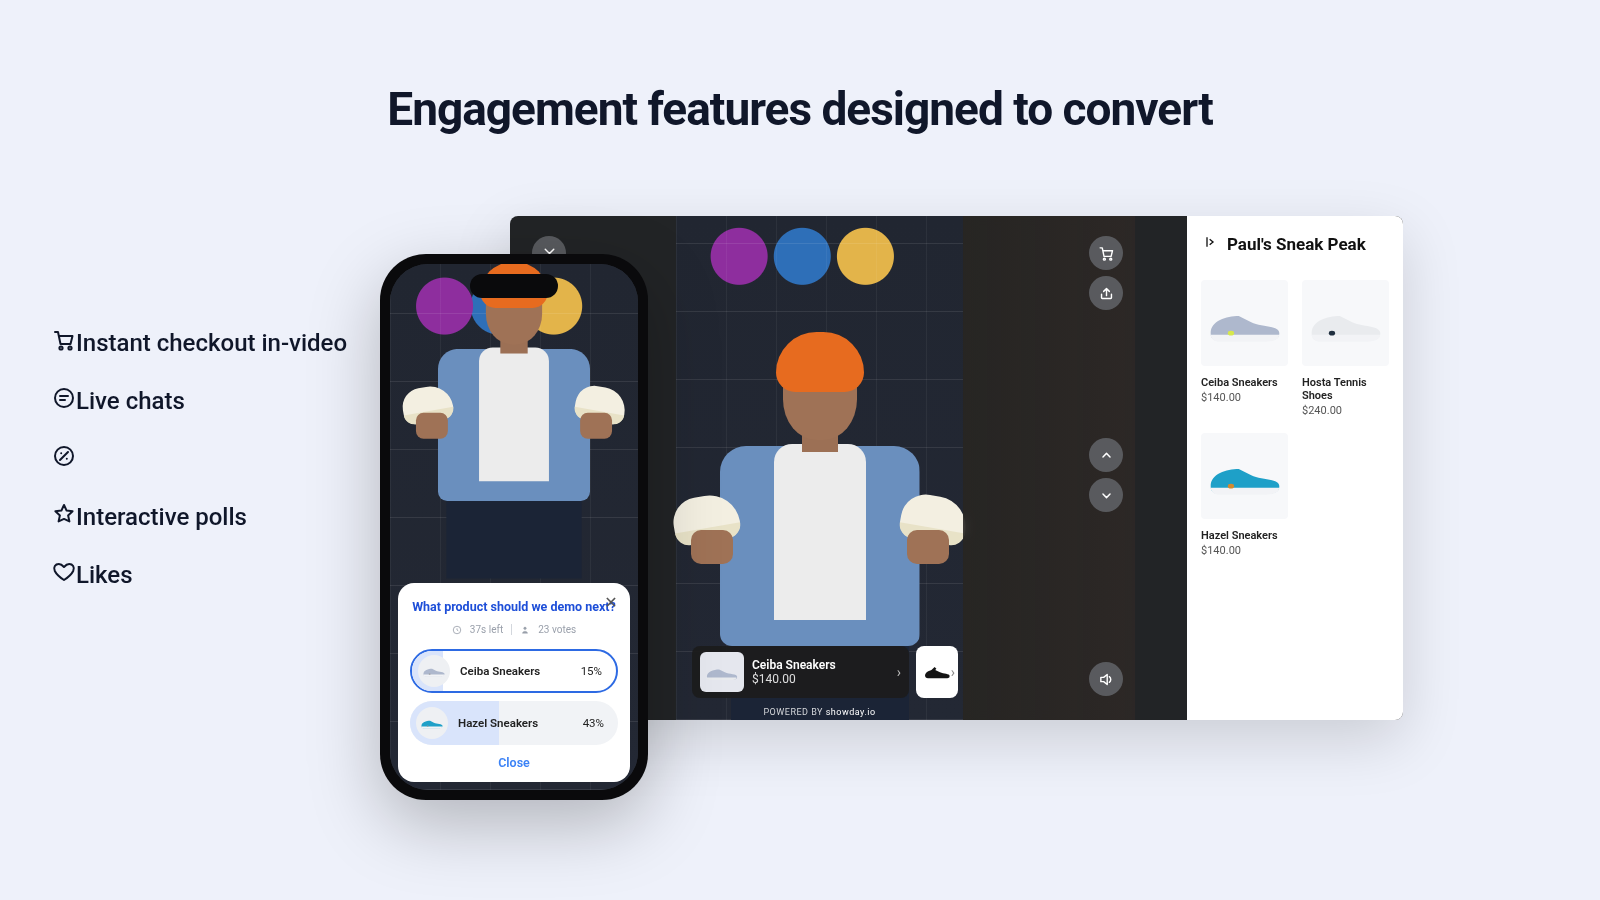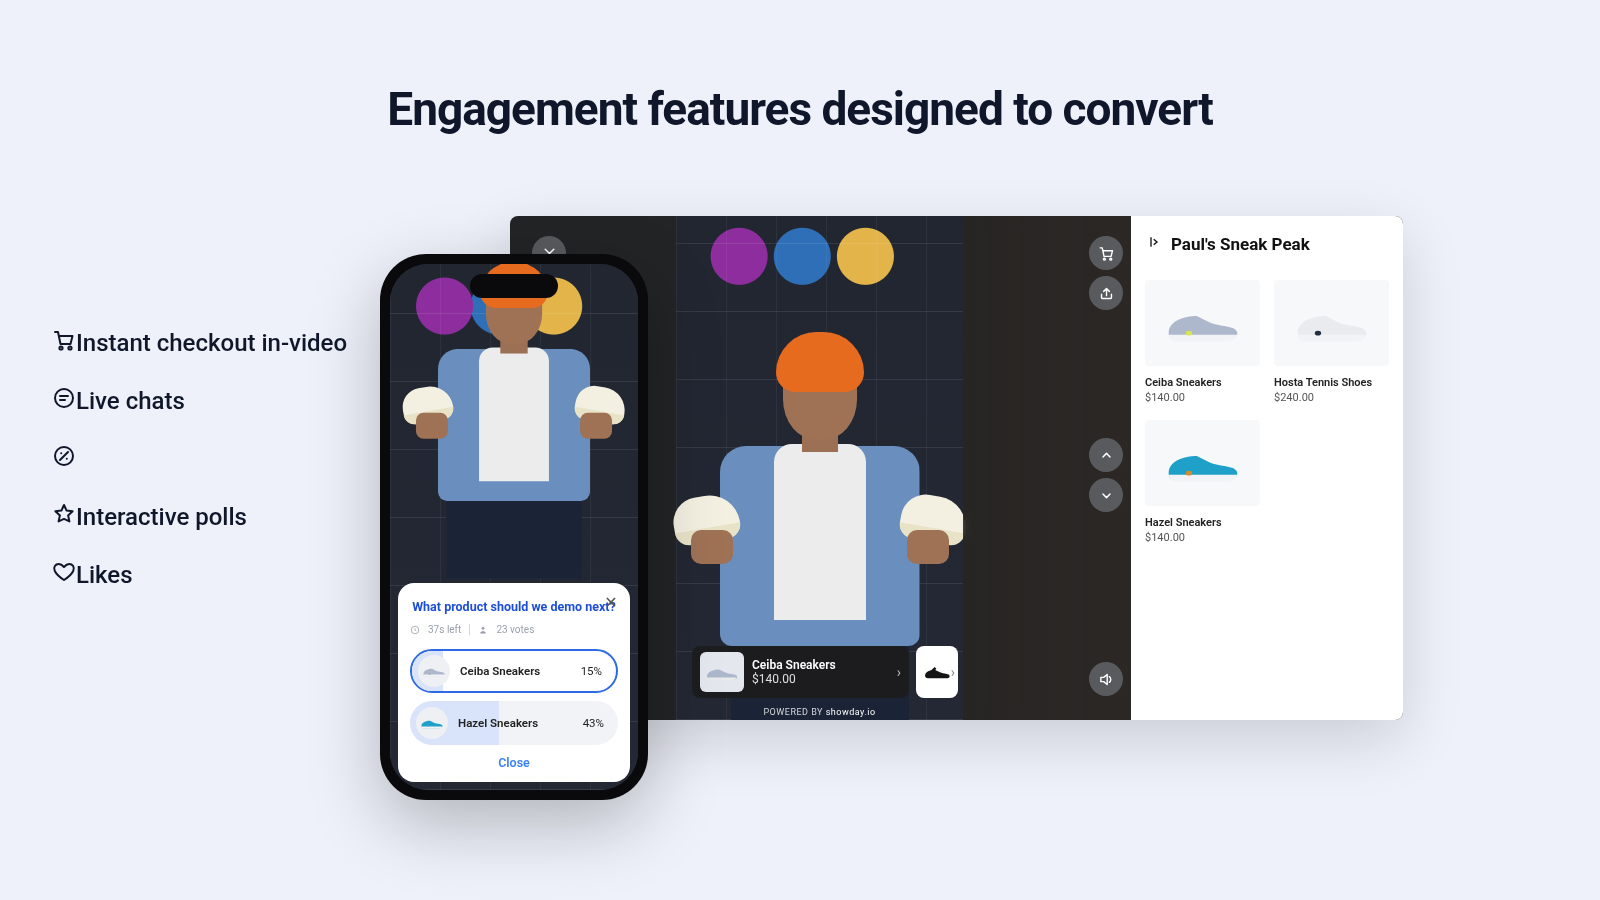--- a/index.html
+++ b/index.html
@@ -46,21 +46,21 @@
 
 .prod-card{position:absolute;left:182px;bottom:22px;height:52px;width:217px;background:rgba(28,28,28,.92);border-radius:8px;display:flex;align-items:center;color:#fff;font-size:12px}
 .prod-card .thumb{width:44px;height:40px;margin:0 8px;background:#e5e7ee;border-radius:6px;display:flex;align-items:center;justify-content:center}
 .prod-card .chev{margin-left:auto;margin-right:8px;color:#bbb;font-size:14px}
 .prod-card2{position:absolute;left:406px;bottom:22px;height:52px;width:42px;background:#fff;border-radius:8px;display:flex;align-items:center;justify-content:center}
 .prod-card2 .chev{position:absolute;right:3px;color:#888;font-size:14px}
 .powered-by{position:absolute;left:166px;width:287px;bottom:3px;text-align:center;color:#d4d6da;font-size:9px;letter-spacing:.5px}
 .powered-by b{font-weight:400;color:#fff}
 
 
-.rpanel{position:absolute;right:0;top:0;bottom:0;width:272px;background:#fff;padding:18px 14px}
+.rpanel{position:absolute;right:0;top:0;bottom:0;width:216px;background:#fff;padding:18px 14px}
 .rpanel-head{display:flex;align-items:center;gap:10px;font-weight:700;font-size:17px;color:#111;margin-bottom:26px}
 .rpanel-head svg{width:16px;height:16px;stroke:#111;stroke-width:2;fill:none}
 .grid{display:grid;grid-template-columns:1fr 1fr;gap:16px 14px}
 .prod{display:flex;flex-direction:column}
 .prod-img{width:100%;height:86px;background:#f7f8fa;border-radius:4px;display:flex;align-items:center;justify-content:center;margin-bottom:10px}
 .prod-name{font-size:11px;font-weight:600;color:#222}
 .prod-price{font-size:11px;color:#555;margin-top:2px}
 
 
 .snk{width:78px;height:46px}
@@ -68,21 +68,21 @@
 
 .phone{position:absolute;left:380px;top:254px;width:268px;height:546px;background:#0a0a0c;border-radius:46px;padding:10px;box-shadow:0 24px 70px rgba(0,0,0,.25)}
 .phone-screen{width:100%;height:100%;border-radius:38px;overflow:hidden;position:relative;background:linear-gradient(#262b36,#2a2f3a)}
 .notch{position:absolute;top:10px;left:50%;transform:translateX(-50%);width:88px;height:24px;background:#0a0a0c;border-radius:14px;z-index:5}
 .phone-video{position:absolute;inset:0}
 .phone-presenter{position:absolute;left:50%;transform:translateX(-50%) scale(.76);transform-origin:top center;top:-26px}
 
 .poll{position:absolute;left:8px;right:8px;bottom:8px;background:#fff;border-radius:16px;padding:16px 12px 12px;z-index:6}
 .poll-close{position:absolute;top:10px;right:10px;width:18px;height:18px;color:#555;font-size:16px;display:flex;align-items:center;justify-content:center;cursor:pointer}
 .poll-q{text-align:center;font-size:12.5px;font-weight:700;color:#1d4ed8;margin-bottom:10px}
-.poll-meta{text-align:center;font-size:10px;color:#9aa0ab;margin-bottom:14px;display:flex;align-items:center;gap:8px}
+.poll-meta{text-align:center;font-size:10px;color:#9aa0ab;margin-bottom:14px;display:flex;justify-content:center;align-items:center;gap:8px}
 .poll-meta .div{width:1px;height:11px;background:#d3d7dd}
 .poll-meta svg{width:10px;height:10px;stroke:#9aa0ab;fill:#9aa0ab}
 .poll-opt{position:relative;height:44px;border-radius:24px;background:#f1f3f6;display:flex;align-items:center;margin-bottom:8px;overflow:hidden}
 .poll-opt .fill{position:absolute;left:0;top:0;bottom:0;background:#d9e4fb}
 .poll-opt.sel{border:2px solid #2d6ae3;background:#fff}
 .poll-opt .thumb{width:32px;height:32px;margin-left:6px;border-radius:50%;background:#eef0f3;display:flex;align-items:center;justify-content:center;z-index:1}
 .poll-opt .lbl{margin-left:10px;font-size:11.5px;font-weight:600;color:#222;z-index:1}
 .poll-opt .pct{margin-left:auto;margin-right:14px;font-size:11.5px;font-weight:400;color:#222;z-index:1}
 .poll-close-btn{text-align:center;color:#3b82f6;font-weight:600;font-size:12.5px;margin-top:10px;cursor:pointer}
 </style>

